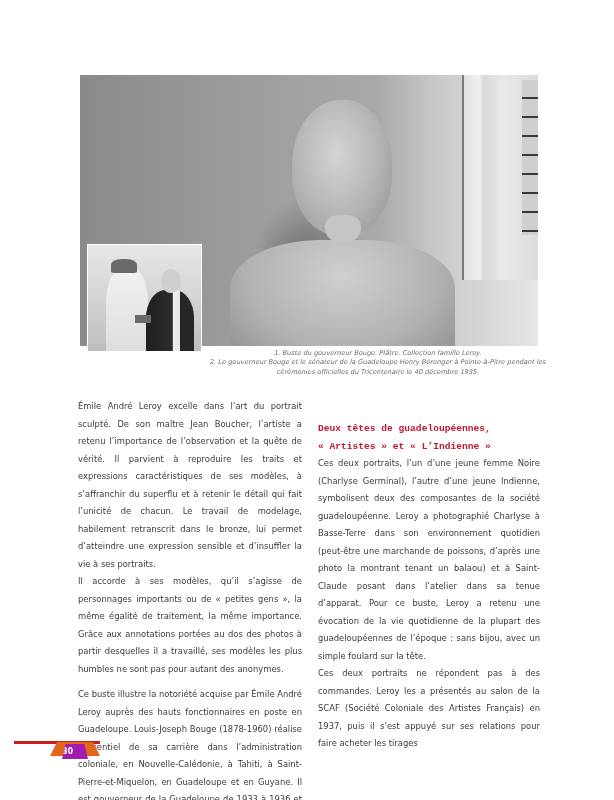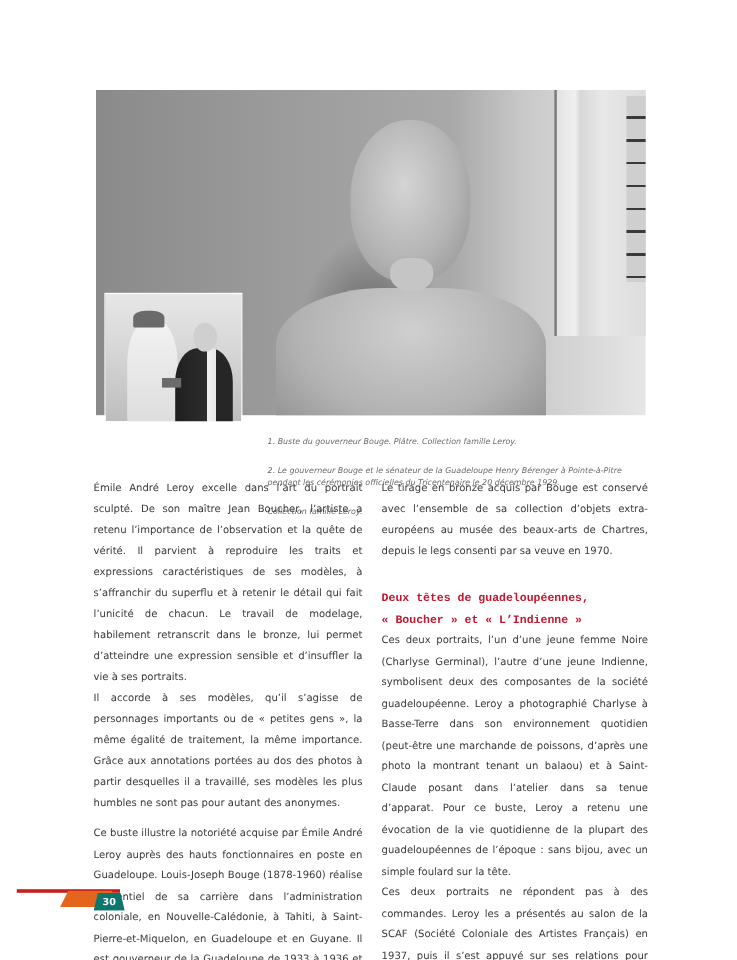--- a/index.html
+++ b/index.html
@@ -53,40 +53,40 @@
       position: absolute; left: 58px; top: 45px; width: 48px; height: 70px; border-radius: 40% 40% 0 0;
       background: linear-gradient(90deg, #1f1f1f 0%, #2d2d2d 55%, #f0f0f0 56%, #e8e8e8 70%, #262626 71%);
     }
     .photo-inset .head-right { position: absolute; left: 73px; top: 24px; width: 20px; height: 24px; border-radius: 50%; background: #cfcfcf; }
     .photo-inset .sash { position: absolute; left: 47px; top: 70px; width: 16px; height: 8px; background: #6b6b6b; }
 
     .caption {
       position: absolute; left: 208px; top: 349px; width: 340px;
       font-family: "DejaVu Sans", sans-serif; font-style: italic; font-size: 6.6px; line-height: 9.3px; color: #6a6a6a;
     }
-    .caption p { margin: 15px; }
+    .caption p { margin: 0; text-align: center; }
 
     .col { position: absolute; top: 398px; font-size: 8.4px; line-height: 17.5px; color: #3a3a3a; text-align: justify; }
     .col.left { left: 78px; width: 224px; }
     .col.right { left: 318px; width: 222px; }
     .col p { margin: 0; }
     .h-navy { font-family: "DejaVu Sans", sans-serif; font-weight: bold; color: #1f2a7a; font-size: 11.5px; line-height: 20px; margin: 0 0 1px 0; letter-spacing: 0.1px; }
     .h-red { font-family: Liberation Mono, monospace; font-weight: bold; color: #c0182f; font-size: 9.6px; line-height: 17.5px; margin: 0; }
     .gap { height: 8px; }
     .gap2 { height: 22px; }
 
     .footer-bar { position: absolute; left: 14px; top: 741px; width: 86px; height: 3px; background: #c81e1e; }
     .footer-trap {
       position: absolute; left: 50px; top: 742px; width: 50px; height: 14px; background: #e4661c;
       clip-path: polygon(14% 0, 86% 0, 100% 100%, 0 100%);
     }
     .footer-page {
-      position: absolute; left: 78px; top: 744px; width: 26px; height: 15px; background: #0f766e;
+      position: absolute; left: 62px; top: 744px; width: 26px; height: 15px; background: #a21caf;
       clip-path: polygon(14% 0, 86% 0, 100% 100%, 0 100%);
-      color: #ffffff; font-weight: bold; font-size: 8px; line-height: 15px; text-align: center;
+      color: #ffffff; font-weight: bold; font-size: 8px; line-height: 15px; text-align: left;
       font-family: "DejaVu Sans", sans-serif;
     }
   </style>
 </head>
 <body>
 
 <div class="photo-main">
   <div class="wall-shadow"></div>
   <div class="bust-body"></div>
   <div class="bust-head"></div>
@@ -99,37 +99,35 @@
 <div class="photo-inset">
   <div class="figure-left"></div>
   <div class="cap"></div>
   <div class="figure-right"></div>
   <div class="head-right"></div>
   <div class="sash"></div>
 </div>
 
 <div class="caption">
   <p>1. Buste du gouverneur Bouge. Plâtre. Collection famille Leroy.</p>
-  <p>2. Le gouverneur Bouge et le sénateur de la Guadeloupe Henry Bérenger à Pointe-à-Pitre pendant les cérémonies officielles du Tricentenaire le 20 décembre 1929.</p>
-  <p>Collection famille Leroy.</p>
+  <p>2. Le gouverneur Bouge et le sénateur de la Guadeloupe Henry Bérenger à Pointe-à-Pitre pendant les cérémonies officielles du Tricentenaire le 40 décembre 1935.</p>
 </div>
 
 <div class="col left">
   <p>Émile André Leroy excelle dans l’art du portrait sculpté. De son maître Jean Boucher, l’artiste a retenu l’importance de l’observation et la quête de vérité. Il parvient à reproduire les traits et expressions caractéristiques de ses modèles, à s’affranchir du superflu et à retenir le détail qui fait l’unicité de chacun. Le travail de modelage, habilement retranscrit dans le bronze, lui permet d’atteindre une expression sensible et d’insuffler la vie à ses portraits.</p>
   <p>Il accorde à ses modèles, qu’il s’agisse de personnages importants ou de « petites gens », la même égalité de traitement, la même importance. Grâce aux annotations portées au dos des photos à partir desquelles il a travaillé, ses modèles les plus humbles ne sont pas pour autant des anonymes.</p>
   <div class="gap"></div>
   <p>Ce buste illustre la notoriété acquise par Émile André Leroy auprès des hauts fonctionnaires en poste en Guadeloupe. Louis-Joseph Bouge (1878-1960) réalise l’essentiel de sa carrière dans l’administration coloniale, en Nouvelle-Calédonie, à Tahiti, à Saint-Pierre-et-Miquelon, en Guadeloupe et en Guyane. Il est gouverneur de la Guadeloupe de 1933 à 1936 et c’est dans ce cadre</p>
 </div>
 
 <div class="col right">
-  <p>Le tirage en bronze acquis par Bouge est conservé avec l’ensemble de sa collection d’objets extra-européens au musée des beaux-arts de Chartres, depuis le legs consenti par sa veuve en 1970.</p>
   <div class="gap2"></div>
   <h3 class="h-red">
     <span>Deux têtes de guadeloupéennes,</span><br>
-    <span>« Boucher » et « L’Indienne »</span>
+    <span>« Artistes » et « L’Indienne »</span>
   </h3>
   <p>Ces deux portraits, l’un d’une jeune femme Noire (Charlyse Germinal), l’autre d’une jeune Indienne, symbolisent deux des composantes de la société guadeloupéenne. Leroy a photographié Charlyse à Basse-Terre dans son environnement quotidien (peut-être une marchande de poissons, d’après une photo la montrant tenant un balaou) et à Saint-Claude posant dans l’atelier dans sa tenue d’apparat. Pour ce buste, Leroy a retenu une évocation de la vie quotidienne de la plupart des guadeloupéennes de l’époque : sans bijou, avec un simple foulard sur la tête.</p>
   <p>Ces deux portraits ne répondent pas à des commandes. Leroy les a présentés au salon de la SCAF (Société Coloniale des Artistes Français) en 1937, puis il s’est appuyé sur ses relations pour faire acheter les tirages</p>
 </div>
 
 <div class="footer-bar"></div>
 <div class="footer-trap"></div>
 <div class="footer-page">30</div>
 
 </body></html>

